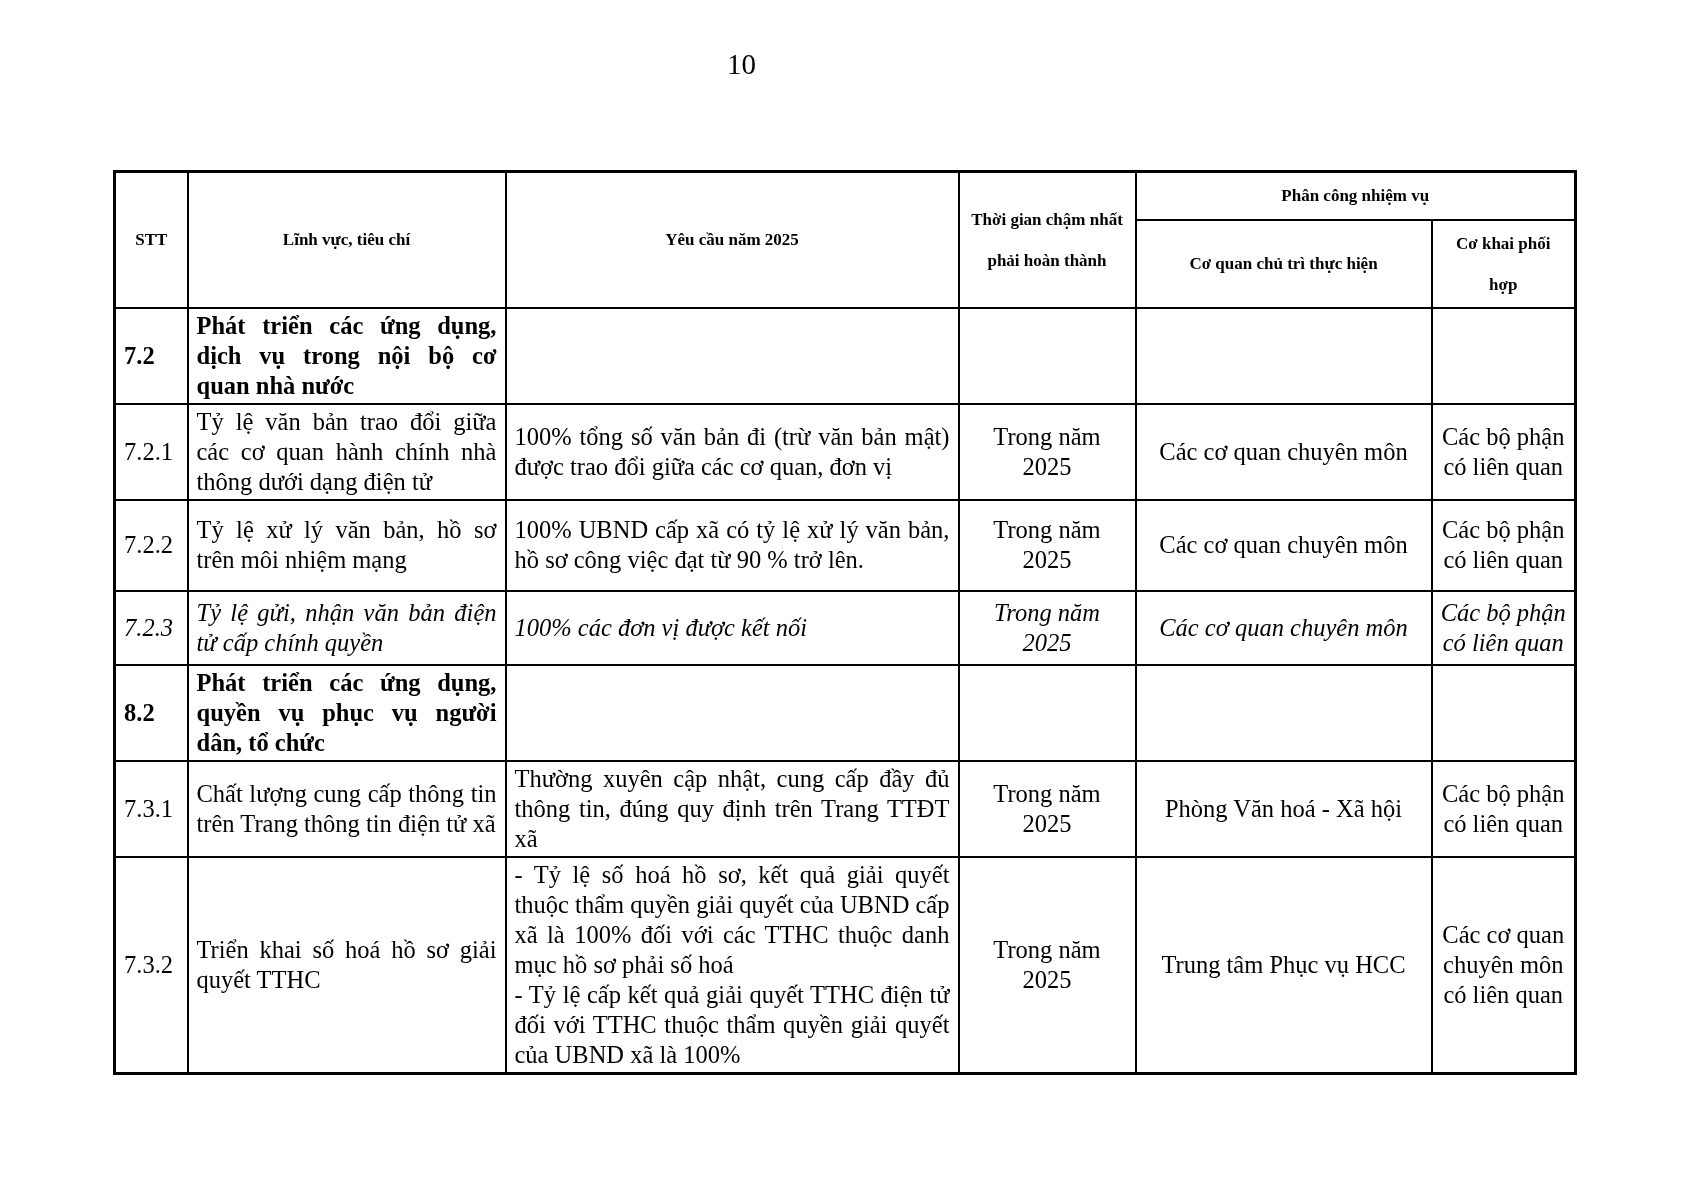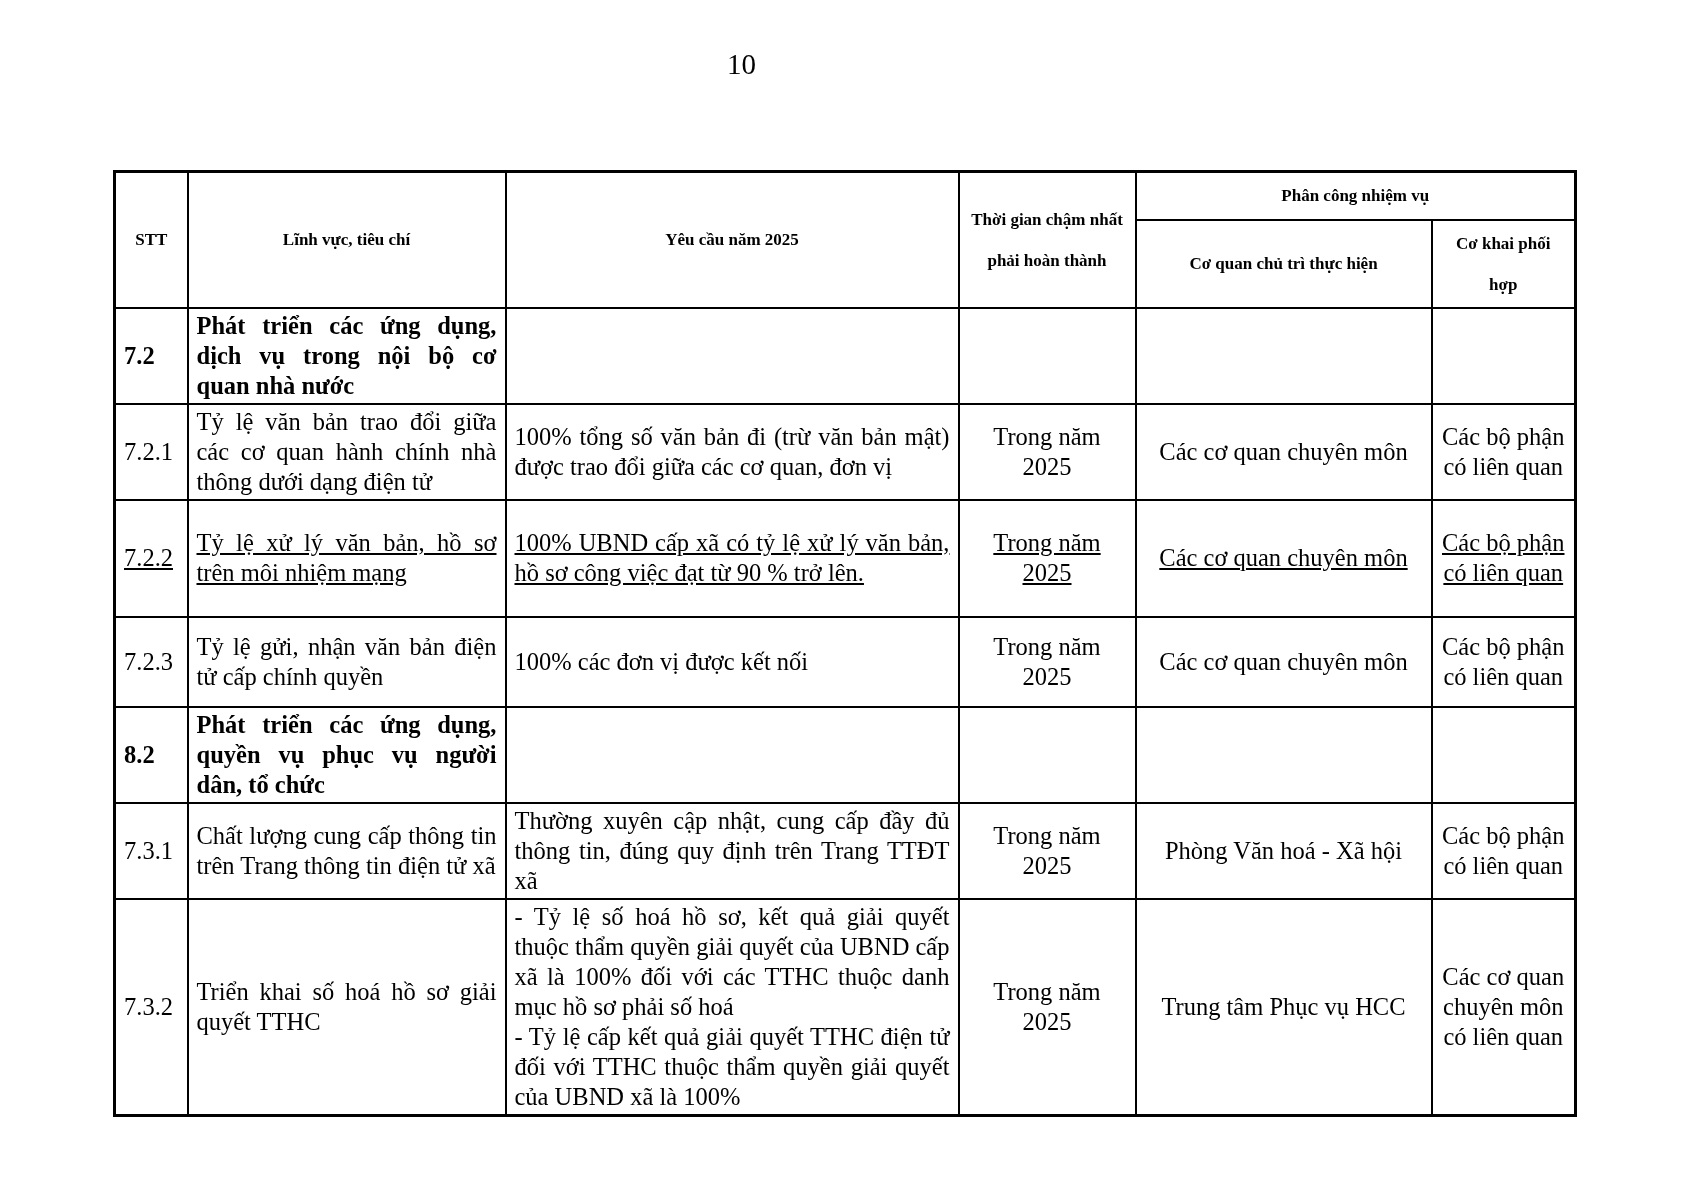--- a/index.html
+++ b/index.html
@@ -51,22 +51,22 @@
 
   td.cell-stt { }
   td.cell-lv  { text-align: justify; margin-top: 17px; }
   td.cell-yc  { text-align: justify; white-space: pre-line; }
   td.cell-tg, td.cell-ct, td.cell-ph { text-align: center; }
 
   tr.bold-row td { font-weight: bold; }
 
   tr.r-72   { height: 93px; }
   tr.r-721  { height: 90px; }
-  tr.r-722  { height: 117px; text-decoration: underline; }
-  tr.r-723  { height: 90px; }
+  tr.r-722  { height: 91px; }
+  tr.r-723  { height: 74px; font-style: italic; }
   tr.r-73   { height: 93px; }
   tr.r-731  { height: 91px; }
   tr.r-732  { height: 204px; }
 </style>
 </head>
 <body>
 
 <div class="page">
 
   <div class="page-number">10</div>

